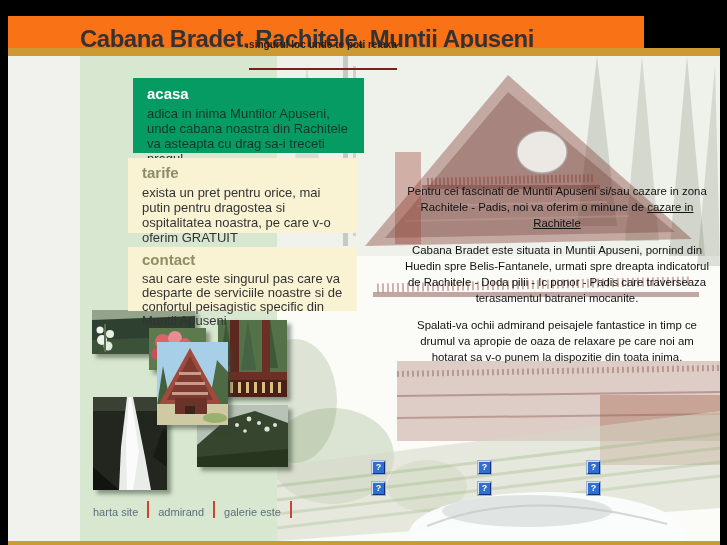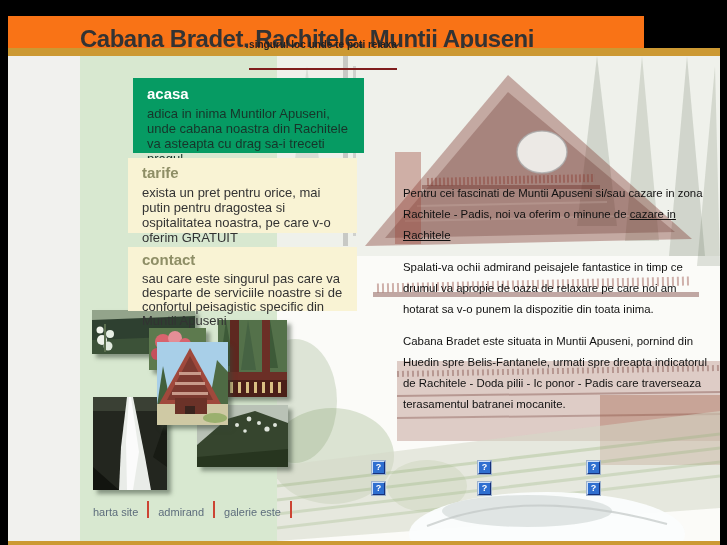--- a/index.html
+++ b/index.html
@@ -35,21 +35,21 @@
   .thumb{position:absolute;box-shadow:4px 4px 4px rgba(55,70,55,0.5);overflow:hidden;z-index:3;}
   .thumb svg{display:block;}
   .t-forest{left:92px;top:310px;width:103px;height:44px;z-index:2;}
   .t-flowers{left:149px;top:328px;width:57px;height:42px;z-index:2;}
   .t-balcony{left:218px;top:320px;width:69px;height:77px;z-index:3;}
   .t-cabin{left:157px;top:342px;width:71px;height:83px;z-index:4;}
   .t-waterfall{left:93px;top:397px;width:74px;height:93px;z-index:3;}
   .t-mountain{left:197px;top:405px;width:91px;height:62px;z-index:3;}
   
   .content-text{position:absolute;left:403px;top:183px;width:308px;z-index:5;color:#111;}
-  .content-text p{font-size:11.4px;line-height:21px;margin:0 0 11px 0;}
+  .content-text p{font-size:11.4px;line-height:16px;margin:0 0 11px 0;text-align:center;}
   .inline-link{text-decoration:underline;color:#111;cursor:pointer;}
   
   .broken{position:absolute;width:11px;height:11px;background:#2f6fd0;z-index:5;
           border-top:1px solid #cfe0f8;border-left:1px solid #cfe0f8;
           border-right:1px solid #16307a;border-bottom:1px solid #16307a;
           box-shadow:0 0 0 1px #9fb3cc;
           color:#fff;font-size:9px;font-weight:bold;line-height:11px;text-align:center;}
   
   .footer{position:absolute;left:93px;top:501px;display:flex;align-items:flex-end;z-index:4;}
   .footer-link{font-size:11px;color:#5d6d7c;margin-right:9px;cursor:pointer;}
@@ -216,22 +216,22 @@
         <circle cx="70" cy="24" r="2.6"></circle>
           <circle cx="48" cy="26" r="1.8"></circle>
           <circle cx="78" cy="20" r="2"></circle>
       </g>
       <polygon points="0,52 91,44 91,62 0,62" fill="#27351f"></polygon>
     </svg>
   </div>
 
   <div class="content-text">
     <p><span>Pentru cei fascinati de Muntii Apuseni si/sau cazare in zona Rachitele - Padis, noi va oferim o minune de </span><span class="inline-link">cazare in Rachitele</span></p>
+    <p>Cabana Bradet este situata in Muntii Apuseni, pornind din Huedin spre Belis-Fantanele, urmati spre dreapta indicatorul de Rachitele - Doda pilii - Ic ponor - Padis care traverseaza terasamentul batranei mocanite.</p>
     <p>Spalati-va ochii admirand peisajele fantastice in timp ce drumul va apropie de oaza de relaxare pe care noi am hotarat sa v-o punem la dispozitie din toata inima.</p>
-    <p>Cabana Bradet este situata in Muntii Apuseni, pornind din Huedin spre Belis-Fantanele, urmati spre dreapta indicatorul de Rachitele - Doda pilii - Ic ponor - Padis care traverseaza terasamentul batranei mocanite.</p>
   </div>
 
   <div class="broken" style="left:372px;top:461px;">?</div>
   <div class="broken" style="left:478px;top:461px;">?</div>
   <div class="broken" style="left:587px;top:461px;">?</div>
   <div class="broken" style="left:372px;top:482px;">?</div>
   <div class="broken" style="left:478px;top:482px;">?</div>
   <div class="broken" style="left:587px;top:482px;">?</div>
 
   <div class="footer">

